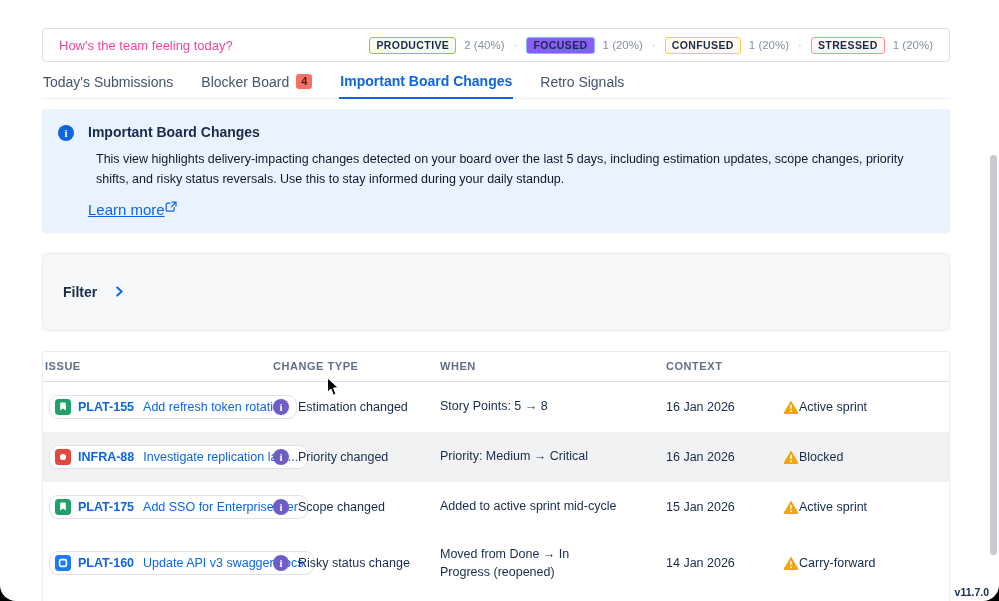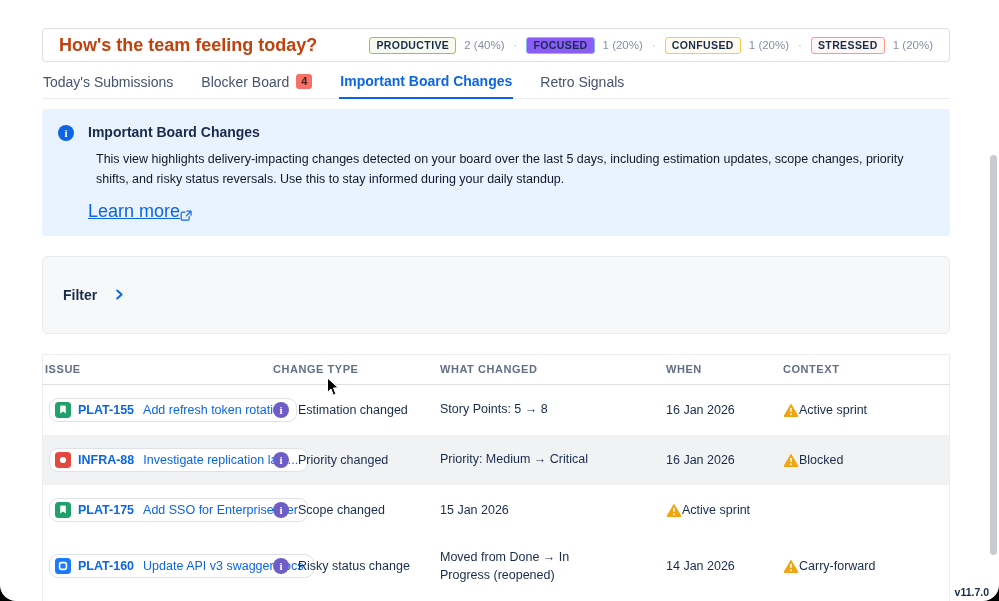--- a/index.html
+++ b/index.html
@@ -18,21 +18,21 @@
   }
   .content { position: absolute; left: 42px; top: 0; width: 908px; }
 
   
   .mood-bar {
     margin-top: 28px; height: 34px;
     border: 1px solid #DCDFE4; border-radius: 4px;
     display: flex; align-items: center; justify-content: space-between;
     padding: 0 16px; background: #fff;
   }
-  .mood-question { font-size: 18px; color: #c2410c; font-weight: bold; }
+  .mood-question { font-size: 13px; color: #ec4899; }
   .moods { display: flex; align-items: center; gap: 8px; font-size: 11.5px; color: #8590A2; white-space: nowrap; }
   .lozenge {
     font-size: 10.5px; font-weight: 700; letter-spacing: .4px;
     padding: 1.5px 6px; border-radius: 3px; border: 1.5px solid; color: #172B4D;
   }
   .lz-productive { border-color: #94C748; background: #F7FAEF; }
   .lz-focused    { border-color: #85B8FF; background: #8b5cf6; }
   .lz-confused   { border-color: #F5CD47; background: #FFFBF0; }
   .lz-stressed   { border-color: #FD9891; background: #FFF7F6; }
   .mood-dot { color: #B3B9C4; padding: 0 1px; }
@@ -53,22 +53,22 @@
   }
   .info-circle {
     flex: 0 0 16px; width: 16px; height: 16px; border-radius: 50%;
     background: #0C66E4; color: #fff; font-size: 11px; font-weight: 700;
     display: flex; align-items: center; justify-content: center;
     font-family: "Liberation Serif", serif; margin-top: 1px;
   }
   .banner-title { font-size: 14px; font-weight: 700; color: #172B4D; margin-bottom: 9px; }
   .banner-body  { font-size: 12.5px; color: #0f172a; line-height: 1.62; margin-left: 8px; }
   .learn-more {
-    display: inline-flex; align-items: flex-end; 
-    color: #0C66E4; font-size: 18px; text-decoration: underline;
+    display: inline-flex; align-items: flex-start; 
+    color: #0C66E4; font-size: 15px; text-decoration: underline;
     margin-top: 11px; cursor: pointer;
   }
 
   
   .filter-box {
     margin-top: 20px; background: #F7F8F9; border: 1px solid #E9EBEE; border-radius: 6px;
     padding: 30px 20px; display: flex; align-items: center; gap: 18px; cursor: pointer;
   }
   .filter-label { font-size: 14px; font-weight: 700; color: #172B4D; }
 
@@ -168,21 +168,20 @@
       <span class="filter-label">Filter</span>
       <svg width="9" height="11" viewBox="0 0 9 11">
         <path d="M2.2 1.5 L6.6 5.5 L2.2 9.5" fill="none" stroke="#0C66E4" stroke-width="2" stroke-linecap="round" stroke-linejoin="round"></path>
       </svg>
     </div>
 
     <div class="table">
       <div class="thead">
         <div class="th">ISSUE</div>
         <div class="th">CHANGE TYPE</div>
-        <div class="th">WHAT CHANGED</div>
         <div class="th">WHEN</div>
         <div class="th">CONTEXT</div>
       </div>
 
       <div class="trow">
         <div class="cell c-issue">
           <a class="chip">
             <svg class="ticon" viewBox="0 0 16 16">
                 <rect width="16" height="16" rx="3" fill="#22A06B"></rect>
                 <path d="M5.2 4.6 a1 1 0 0 1 1-1 h3.6 a1 1 0 0 1 1 1 v7 L8 9.4 5.2 11.6 Z" fill="#fff"></path>
@@ -242,20 +241,21 @@
                 <path d="M5.2 4.6 a1 1 0 0 1 1-1 h3.6 a1 1 0 0 1 1 1 v7 L8 9.4 5.2 11.6 Z" fill="#fff"></path>
               </svg>
             <span class="ikey">PLAT-175</span>
             <span class="isum">Add SSO for Enterprise Tier</span>
           </a>
         </div>
         <div class="cell c-type">
           <span class="info-ic">i</span>
           <span>Scope changed</span>
         </div>
+        <div class="cell c-what nowrap">Added to active sprint mid-cycle</div>
         <div class="cell c-when">15 Jan 2026</div>
         <div class="cell c-context">
           <svg class="warn-ic" viewBox="0 0 16 16">
               <path d="M8 1.6 L15 13.3 a1.1 1.1 0 0 1 -0.95 1.7 H1.95 A1.1 1.1 0 0 1 1 13.3 Z" fill="#F2A50C"></path>
               <rect x="7.2" y="5.8" width="1.6" height="4.3" rx="0.8" fill="#fff"></rect>
               <circle cx="8" cy="12.2" r="0.95" fill="#fff"></circle>
             </svg>
           <span>Active sprint</span>
         </div>
       </div>

